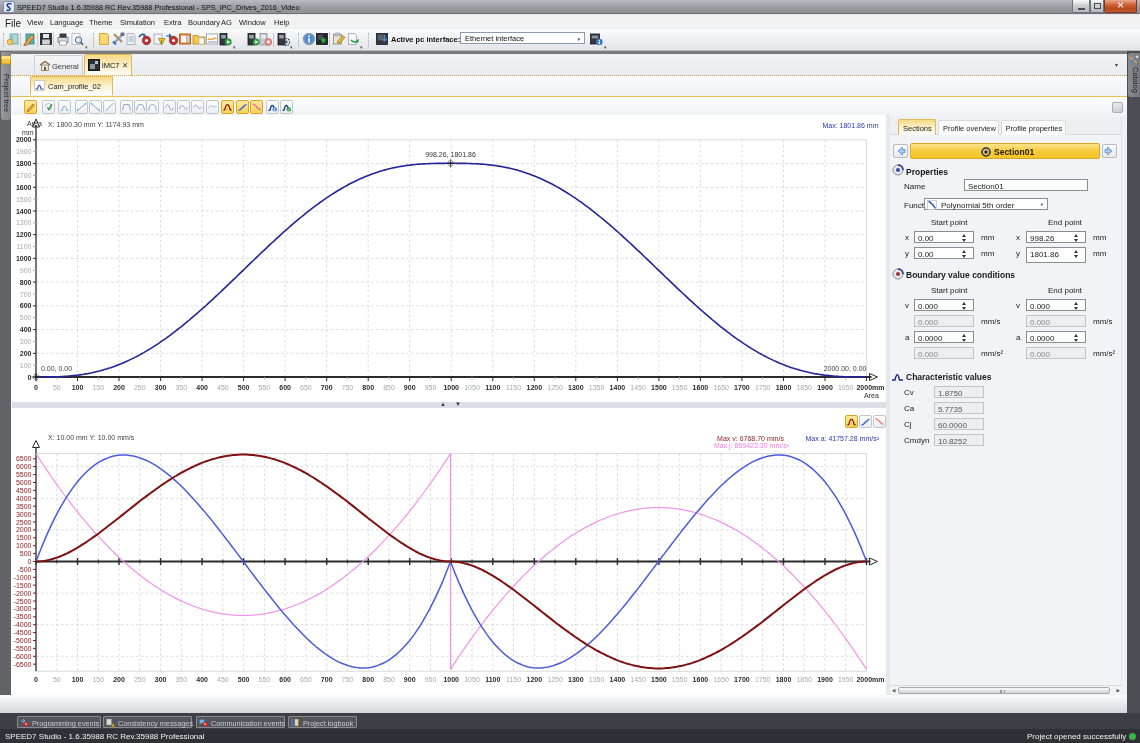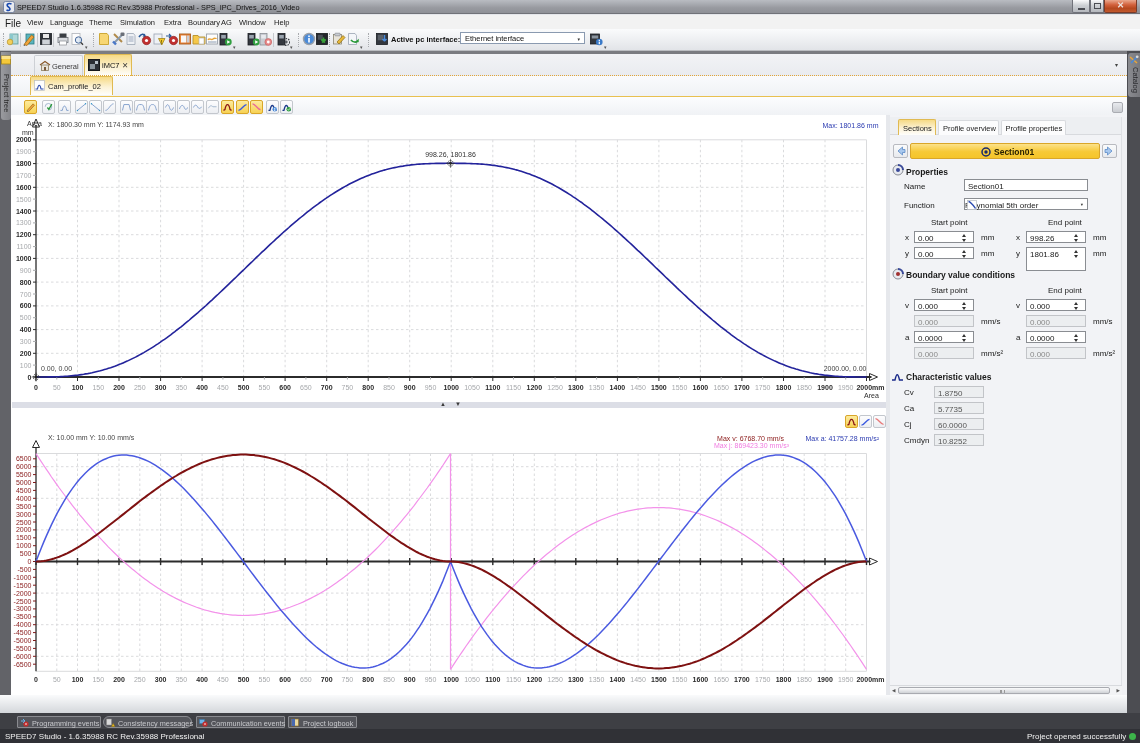--- a/index.html
+++ b/index.html
@@ -755,21 +755,21 @@
   </div>
 <svg class="abs" style="left:892px;top:164px" width="12" height="12" viewBox="0 0 12 12">
     <circle cx="6" cy="6" r="5" fill="#e8eaf0" stroke="#8a8d96" stroke-width="1"></circle>
     <circle cx="6" cy="6" r="2" fill="#3a4a9a"></circle>
     <path d="M6 1 A5 5 0 0 1 11 6" fill="none" stroke="#3a4a9a" stroke-width="2"></path>
   </svg>
 <span class="hdr" style="left:906px;top:167px">Properties</span>
 <span class="lbl" style="left:904px;top:182px">Name</span>
 <div class="inp" style="left:964px;top:179px;width:124px;height:12px">Section01</div>
 <span class="lbl" style="left:904px;top:201px">Function</span>
-<div class="inp" style="left:964px;top:198px;width:124px;height:12px;padding-left:0">Polynomial 5th order<span class="abs" style="right:4px;top:3px;font-size:4.5px;color:#333">▾</span><svg class="abs" style="left:2px;top:0.5px" width="10" height="10" viewBox="0 0 10 10">
+<div class="inp" style="left:924px;top:198px;width:124px;height:12px;padding-left:16px">Polynomial 5th order<span class="abs" style="right:4px;top:3px;font-size:4.5px;color:#333">▾</span><svg class="abs" style="left:2px;top:0.5px" width="10" height="10" viewBox="0 0 10 10">
       <rect x="0.5" y="0.5" width="9" height="9" fill="#fff" stroke="#b8bcc2" stroke-width="0.7"></rect>
       <path d="M1.5 1.5 C4 2 6 5 8.5 8.5" fill="none" stroke="#2a4ab0" stroke-width="1.3"></path>
     </svg></div>
 <span class="lbl" style="left:931px;top:218px">Start point</span>
 <span class="lbl" style="left:1048px;top:218px">End point</span>
 <span class="lbl" style="left:905px;top:233px">x</span>
 <div class="inp" style="left:914px;top:231px;width:60px;height:12px">0.00</div>
 <div class="abs" style="left:962px;top:234px;width:0;height:0;border-left:2.5px solid transparent;border-right:2.5px solid transparent;border-bottom:3.5px solid #333"></div>
 <div class="abs" style="left:962px;top:239px;width:0;height:0;border-left:2.5px solid transparent;border-right:2.5px solid transparent;border-top:3.5px solid #333"></div>
 <span class="lbl" style="left:981px;top:233px">mm</span>
@@ -777,21 +777,21 @@
 <div class="inp" style="left:1026px;top:231px;width:60px;height:12px">998.26</div>
 <div class="abs" style="left:1074px;top:234px;width:0;height:0;border-left:2.5px solid transparent;border-right:2.5px solid transparent;border-bottom:3.5px solid #333"></div>
 <div class="abs" style="left:1074px;top:239px;width:0;height:0;border-left:2.5px solid transparent;border-right:2.5px solid transparent;border-top:3.5px solid #333"></div>
 <span class="lbl" style="left:1093px;top:233px">mm</span>
 <span class="lbl" style="left:905px;top:249px">y</span>
 <div class="inp" style="left:914px;top:247px;width:60px;height:12px">0.00</div>
 <div class="abs" style="left:962px;top:250px;width:0;height:0;border-left:2.5px solid transparent;border-right:2.5px solid transparent;border-bottom:3.5px solid #333"></div>
 <div class="abs" style="left:962px;top:255px;width:0;height:0;border-left:2.5px solid transparent;border-right:2.5px solid transparent;border-top:3.5px solid #333"></div>
 <span class="lbl" style="left:981px;top:249px">mm</span>
 <span class="lbl" style="left:1016px;top:249px">y</span>
-<div class="inp" style="left:1026px;top:247px;width:60px;height:24px">1801.86</div>
+<div class="inp" style="left:1026px;top:247px;width:60px;height:16px">1801.86</div>
 <div class="abs" style="left:1074px;top:250px;width:0;height:0;border-left:2.5px solid transparent;border-right:2.5px solid transparent;border-bottom:3.5px solid #333"></div>
 <div class="abs" style="left:1074px;top:255px;width:0;height:0;border-left:2.5px solid transparent;border-right:2.5px solid transparent;border-top:3.5px solid #333"></div>
 <span class="lbl" style="left:1093px;top:249px">mm</span>
 <svg class="abs" style="left:892px;top:268px" width="12" height="12" viewBox="0 0 12 12">
     <circle cx="6" cy="6" r="5" fill="#e8eaf0" stroke="#8a8d96" stroke-width="1"></circle>
     <circle cx="6" cy="6" r="2" fill="#a03030"></circle>
     <path d="M6 1 A5 5 0 0 1 11 6" fill="none" stroke="#3a4a9a" stroke-width="2"></path>
   </svg>
 <span class="hdr" style="left:906px;top:270px">Boundary value conditions</span>
 <span class="lbl" style="left:931px;top:286px">Start point</span>
@@ -845,21 +845,21 @@
 <span class="abs" style="left:1096px;top:737px;font-size:12px;color:#333">100%</span>
 <div class="abs" style="left:0;top:713px;width:1140px;height:16px;background:#3e3f44"></div>
 <div class="abs" style="left:17px;top:716px;width:84px;height:12px;background:#54555b;border:1px solid #8a8b90;border-radius:1px">
     <svg class="abs" style="left:2px;top:1px" width="9" height="9" viewBox="0 0 9 9">
       <path d="M1 3 L5 3 M3 1 L5 3 L3 5" stroke="#6ab4e8" stroke-width="1" fill="none"></path>
       <circle cx="6" cy="6" r="2.6" fill="#c03030"></circle>
       <path d="M5 6 L7 6" stroke="#fff" stroke-width="0.9"></path>
     </svg>
     <span class="abs" style="left:14px;top:1.5px;font-size:7.3px;color:#c8c9cd">Programming events</span>
   </div>
-<div class="abs" style="left:103px;top:716px;width:89px;height:12px;background:#54555b;border:1px solid #8a8b90;border-radius:6px">
+<div class="abs" style="left:103px;top:716px;width:89px;height:12px;background:#54555b;border:1px solid #8a8b90;border-radius:1px">
     <svg class="abs" style="left:2px;top:1px" width="9" height="9" viewBox="0 0 9 9">
       <rect x="0.5" y="1" width="5" height="6" fill="#d8d8d8" stroke="#888" stroke-width="0.5"></rect>
       <path d="M5.5 8.5 L8.8 8.5 L7.15 5.5 Z" fill="#f0c020" stroke="#9a7a10" stroke-width="0.5"></path>
     </svg>
     <span class="abs" style="left:14px;top:1.5px;font-size:7.3px;color:#c8c9cd">Consistency messages</span>
   </div>
 <div class="abs" style="left:196px;top:716px;width:89px;height:12px;background:#54555b;border:1px solid #8a8b90;border-radius:1px">
     <svg class="abs" style="left:2px;top:1px" width="9" height="9" viewBox="0 0 9 9">
       <rect x="0.5" y="1.5" width="5" height="4" fill="#6ab4e8" stroke="#3a74a8" stroke-width="0.5"></rect>
       <circle cx="6" cy="6" r="2.6" fill="#c03030"></circle>

